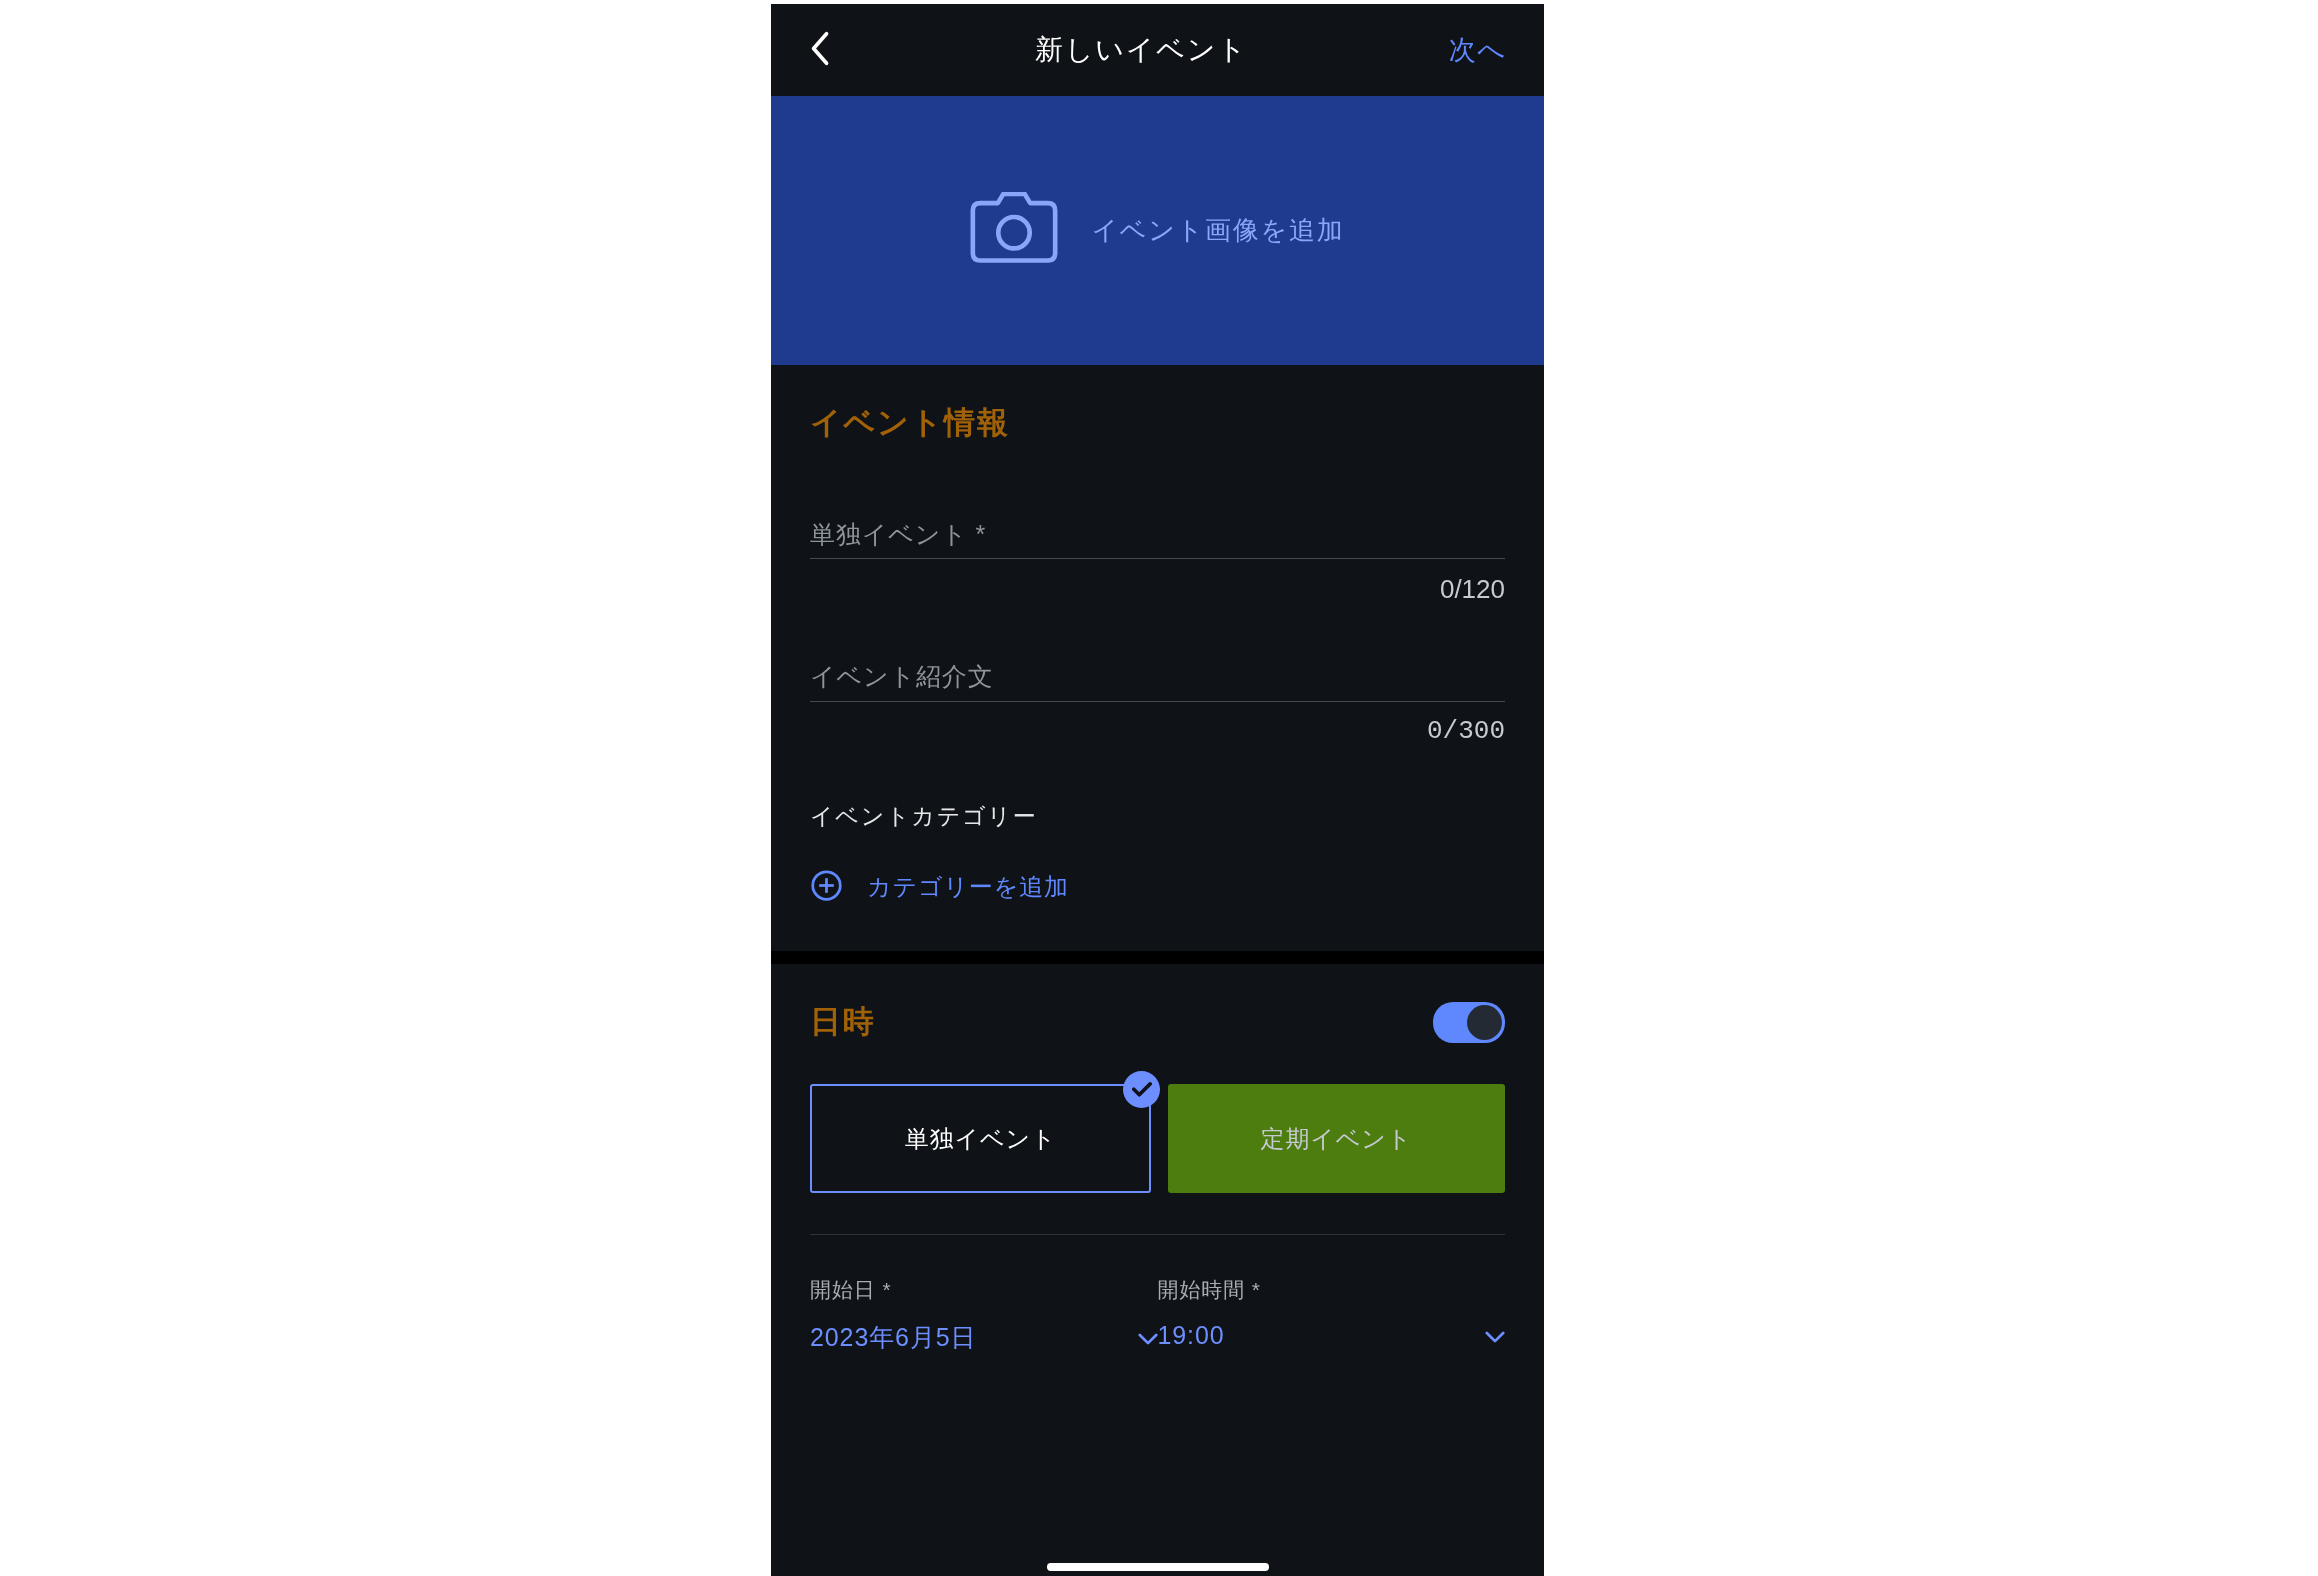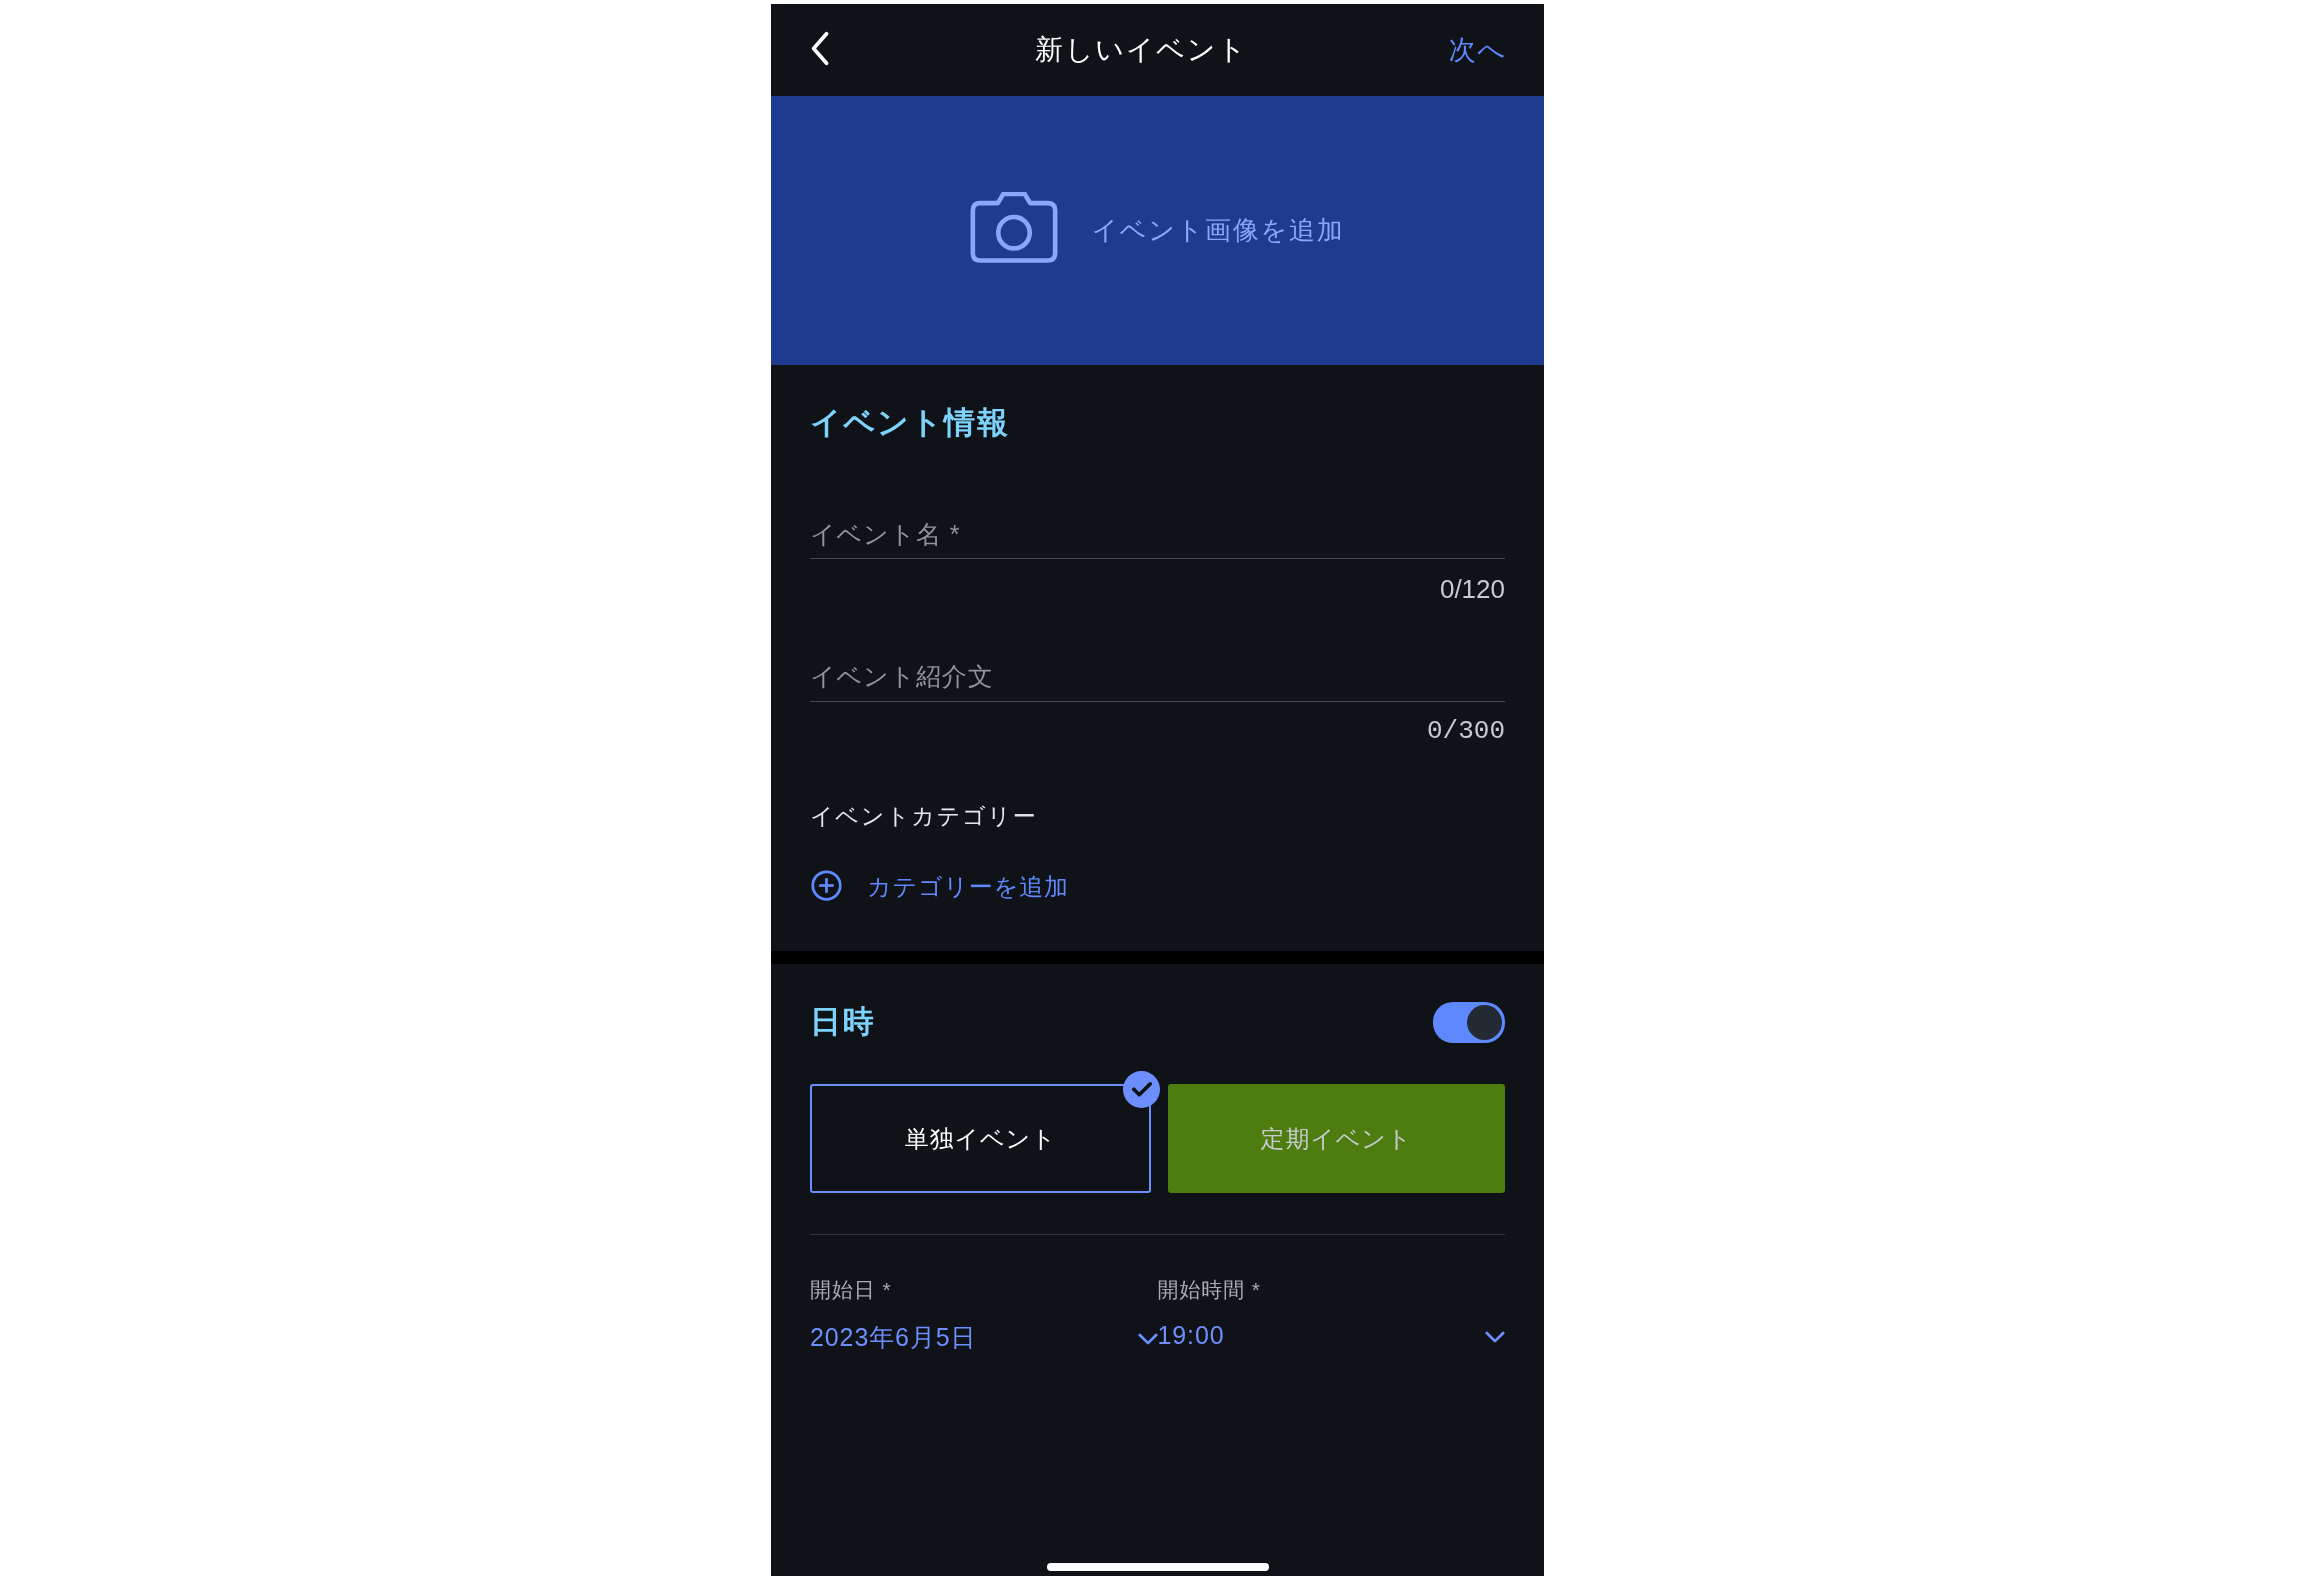--- a/index.html
+++ b/index.html
@@ -56,21 +56,21 @@
     color: #8aa6f8;
     font-size: 26px;
     letter-spacing: 1.8px;
   }
   
   .section {
     padding: 37px 39px 46px 39px;
     background: #0f1216;
   }
   .section-title {
-    color: #7dd3fc;
+    color: #a16207;
     font-size: 31px;
     font-weight: 600;
     letter-spacing: 1.8px;
   }
   .section-title-row {
     display: flex;
     align-items: center;
     justify-content: space-between;
   }
   .field {
@@ -238,21 +238,21 @@
         <circle cx="47.5" cy="44" r="17"></circle>
       </svg>
     </div>
     <div class="image-upload-label">イベント画像を追加</div>
   </div>
 
   <div class="section">
     <div class="section-title">イベント情報</div>
 
     <div class="field">
-      <div class="field-placeholder">イベント名 *</div>
+      <div class="field-placeholder">単独イベント *</div>
       <div class="field-underline"></div>
       <div class="field-counter">0/120</div>
     </div>
 
     <div class="field field2">
       <div class="field-placeholder">イベント紹介文</div>
       <div class="field-underline"></div>
       <div class="field-counter">0/300</div>
     </div>
 

